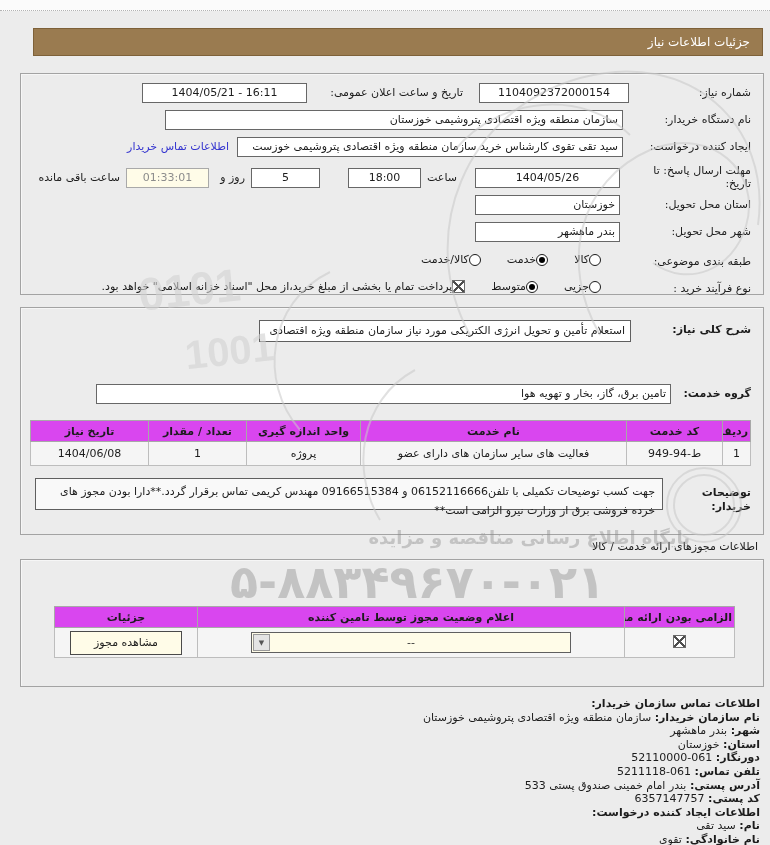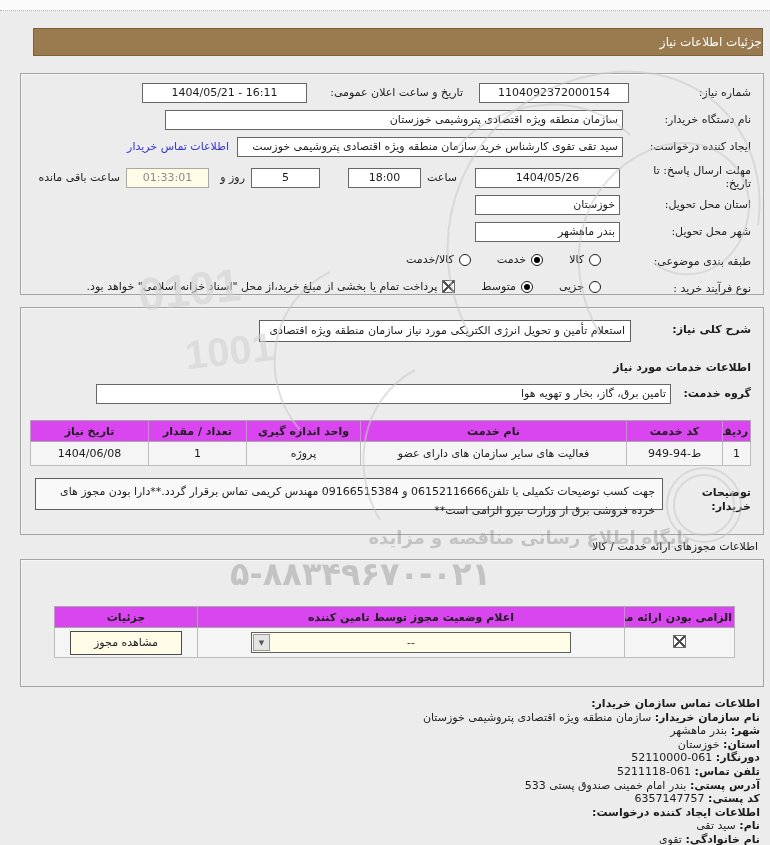--- a/index.html
+++ b/index.html
@@ -5,21 +5,21 @@
   html,body{margin:0;padding:0;background:#ececec;}
   *{box-sizing:border-box;}
   .page{position:relative;width:770px;height:845px;overflow:hidden;background:#ececec;
         direction:rtl;font-family:"DejaVu Sans","Liberation Sans",sans-serif;
         font-size:11px;color:#1c1c1c;}
   .topstrip{position:absolute;top:0;left:0;right:0;height:11px;background:#fbfbfb;
         border-bottom:1px dotted #b3b3b3;}
   .titlebar{position:absolute;top:28px;left:33px;width:730px;height:28px;
         background:#9a7b50;border:1px solid #7e6139;color:#fff;font-size:12px;
         line-height:26px;}
-  .titlebar span{}
+  .titlebar span{margin-right:12px;}
   .fs{position:absolute;left:20px;width:744px;border:1px solid #a3a3a3;
         box-shadow:inset 1px 1px 0 #f6f6f6;}
   #fs1{top:73px;height:222px;}
   #fs2{top:307px;height:228px;}
   #fs3{top:559px;height:128px;}
   .row{position:absolute;left:4px;right:4px;height:22px;}
   .lab{position:absolute;top:3px;white-space:nowrap;}
   .b{font-weight:bold;}
   .inp{position:absolute;top:0;height:20px;line-height:18px;border:1px solid #676767;
         background:#fff;padding:0 4px;overflow:hidden;white-space:nowrap;text-align:right;}
@@ -29,21 +29,21 @@
   .cream{background:#fffce8 !important;color:#8c8c8c !important;border:1px solid #a9a9a9 !important;}
   .radio{display:inline-block;width:12px;height:12px;border:1px solid #1b1b1b;
         border-radius:50%;background:#fff;position:relative;flex:0 0 auto;}
   .radio.on::after{content:"";position:absolute;top:2px;left:2px;right:2px;bottom:2px;
         background:#000;border-radius:50%;}
   .cb{display:inline-block;width:13px;height:13px;border:1px solid #6b6b6b;background:#fff;flex:0 0 auto;}
   .cb.on{background-image:
         linear-gradient(45deg,transparent 44%,#4d4d4d 44%,#4d4d4d 56%,transparent 56%),
         linear-gradient(135deg,transparent 44%,#4d4d4d 44%,#4d4d4d 56%,transparent 56%);}
   .optrow{position:absolute;top:1px;display:flex;gap:26px;align-items:center;}
-  .opt{display:inline-flex;align-items:center;gap:5px;white-space:nowrap;}
+  .opt{display:inline-flex;align-items:center;white-space:nowrap;}
   .seclab{position:absolute;top:540px;right:12px;}
   .tbl{position:absolute;border-collapse:collapse;table-layout:fixed;font-size:11px;}
   .tbl th{background:#d946ef;border:1px solid #a8a8a8;font-weight:bold;height:21px;
         padding:0 2px;overflow:hidden;white-space:nowrap;}
   .tbl td{background:#f5f5f5;border:1px solid #bdbdbd;text-align:center;height:24px;
         padding:0 2px;overflow:hidden;white-space:nowrap;}
   .lic td{height:30px;}
   .descbox{position:absolute;top:0;right:128px;width:372px;height:22px;line-height:20px;
         border:1px solid #5f5f5f;background:#fff;padding:0 5px;white-space:nowrap;overflow:hidden;}
   .notesbox{position:absolute;top:6px;right:96px;width:628px;height:32px;
@@ -57,21 +57,21 @@
   .btn{display:block;margin:0 auto;width:112px;height:24px;line-height:21px;
         text-align:center;background:#fffce8;border:1px solid #4a4a4a;cursor:pointer;}
   .contact{position:absolute;top:697px;right:10px;left:10px;line-height:13.6px;
         text-align:right;}
   .cline{white-space:nowrap;}
   .wm{position:absolute;top:0;left:0;width:770px;height:845px;pointer-events:none;z-index:9;}
   .wm-brand{position:absolute;top:436px;left:226px;font-size:41px;font-weight:bold;
         color:rgba(125,125,125,.42);direction:ltr;}
   .wm-tag{position:absolute;top:527px;right:80px;font-size:18px;font-weight:bold;
         color:rgba(135,135,135,.40);}
-  .wm-phone{position:absolute;top:555px;left:230px;font-size:32px;font-weight:bold;
+  .wm-phone{position:absolute;top:555px;left:230px;font-size:46px;font-weight:bold;
         color:rgba(135,135,135,.40);}
   svg.curls{position:absolute;top:0;left:0;}
 </style>
 </head>
 <body>
 
 <div class="page">
 
   <div class="topstrip"></div>
 
@@ -158,23 +158,20 @@
     </div>
   </div>
 
   <div class="fs" id="fs2">
 
     <div class="row" style="top:12px">
       <span class="lab b" style="right:8px">شرح کلی نیاز:</span>
       <div class="descbox">استعلام تأمین و تحویل انرژی الکتریکی مورد نیاز سازمان منطقه ویژه اقتصادی</div>
     </div>
 
-    <div class="row" style="top:50px">
-      <span class="lab b" style="right:8px">اطلاعات خدمات مورد نیاز</span>
-    </div>
 
     <div class="row" style="top:76px">
       <span class="lab b" style="right:8px">گروه خدمت:</span>
       <div class="inp" style="right:88px;width:575px">تامین برق، گاز، بخار و تهویه هوا</div>
     </div>
 
     <table class="tbl" style="top:112px;right:12px;width:720px">
       <colgroup>
         <col style="width:28px">
           <col style="width:96px">

